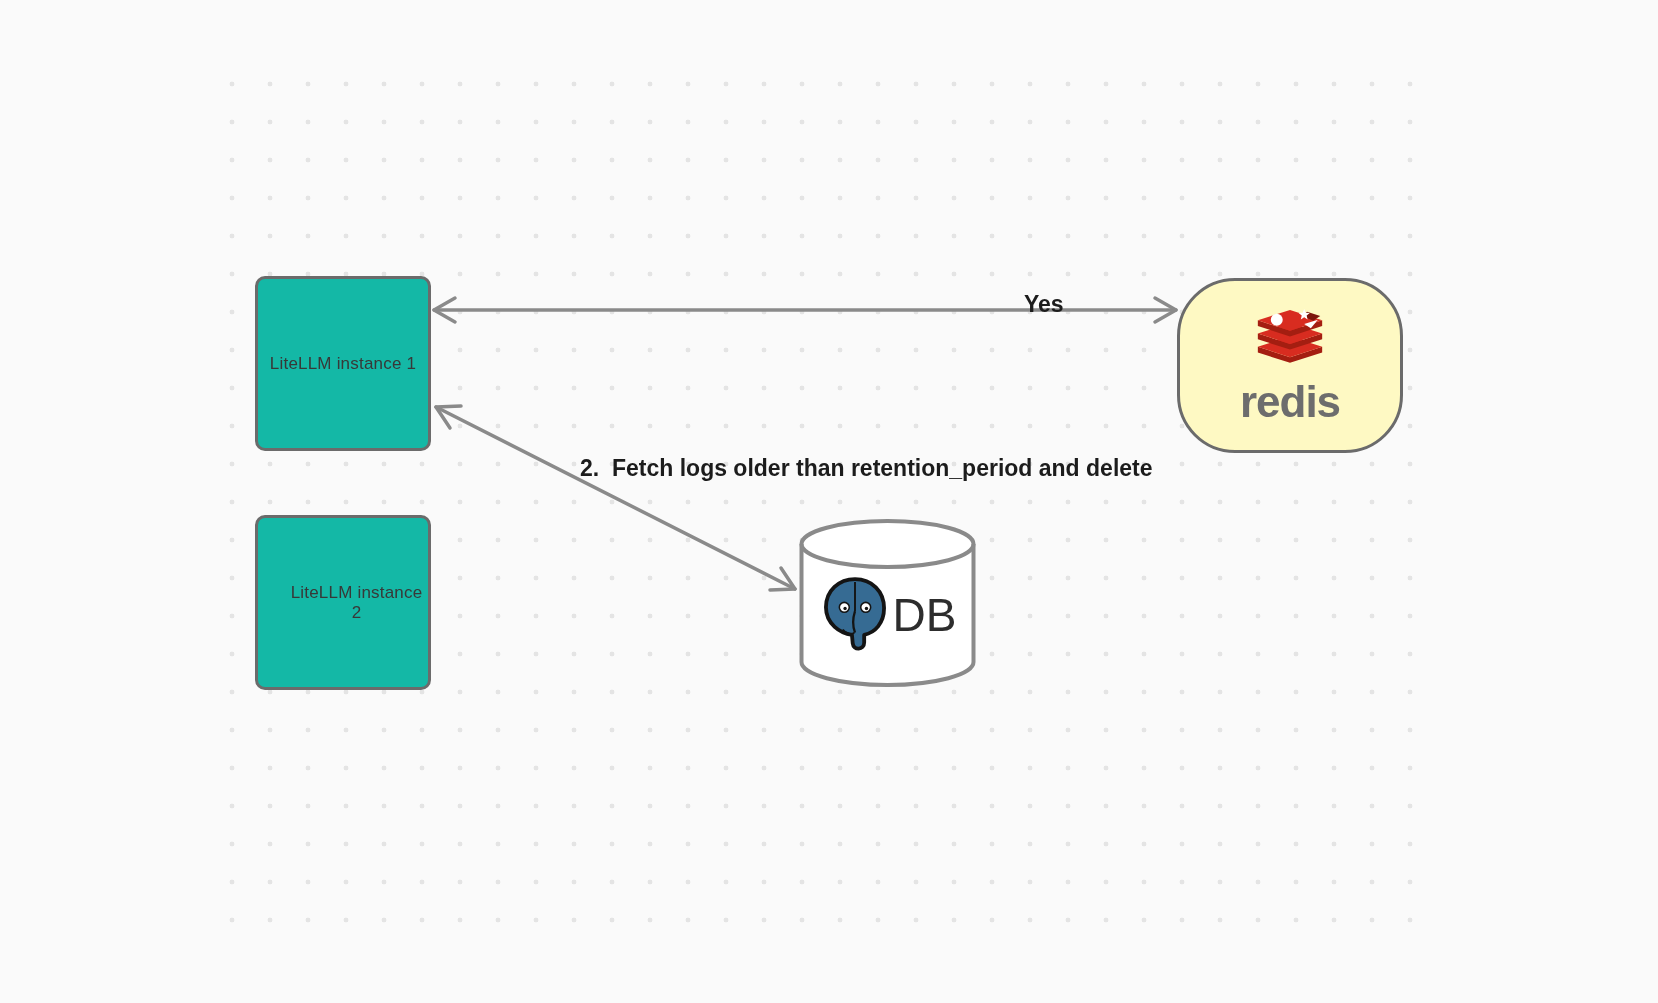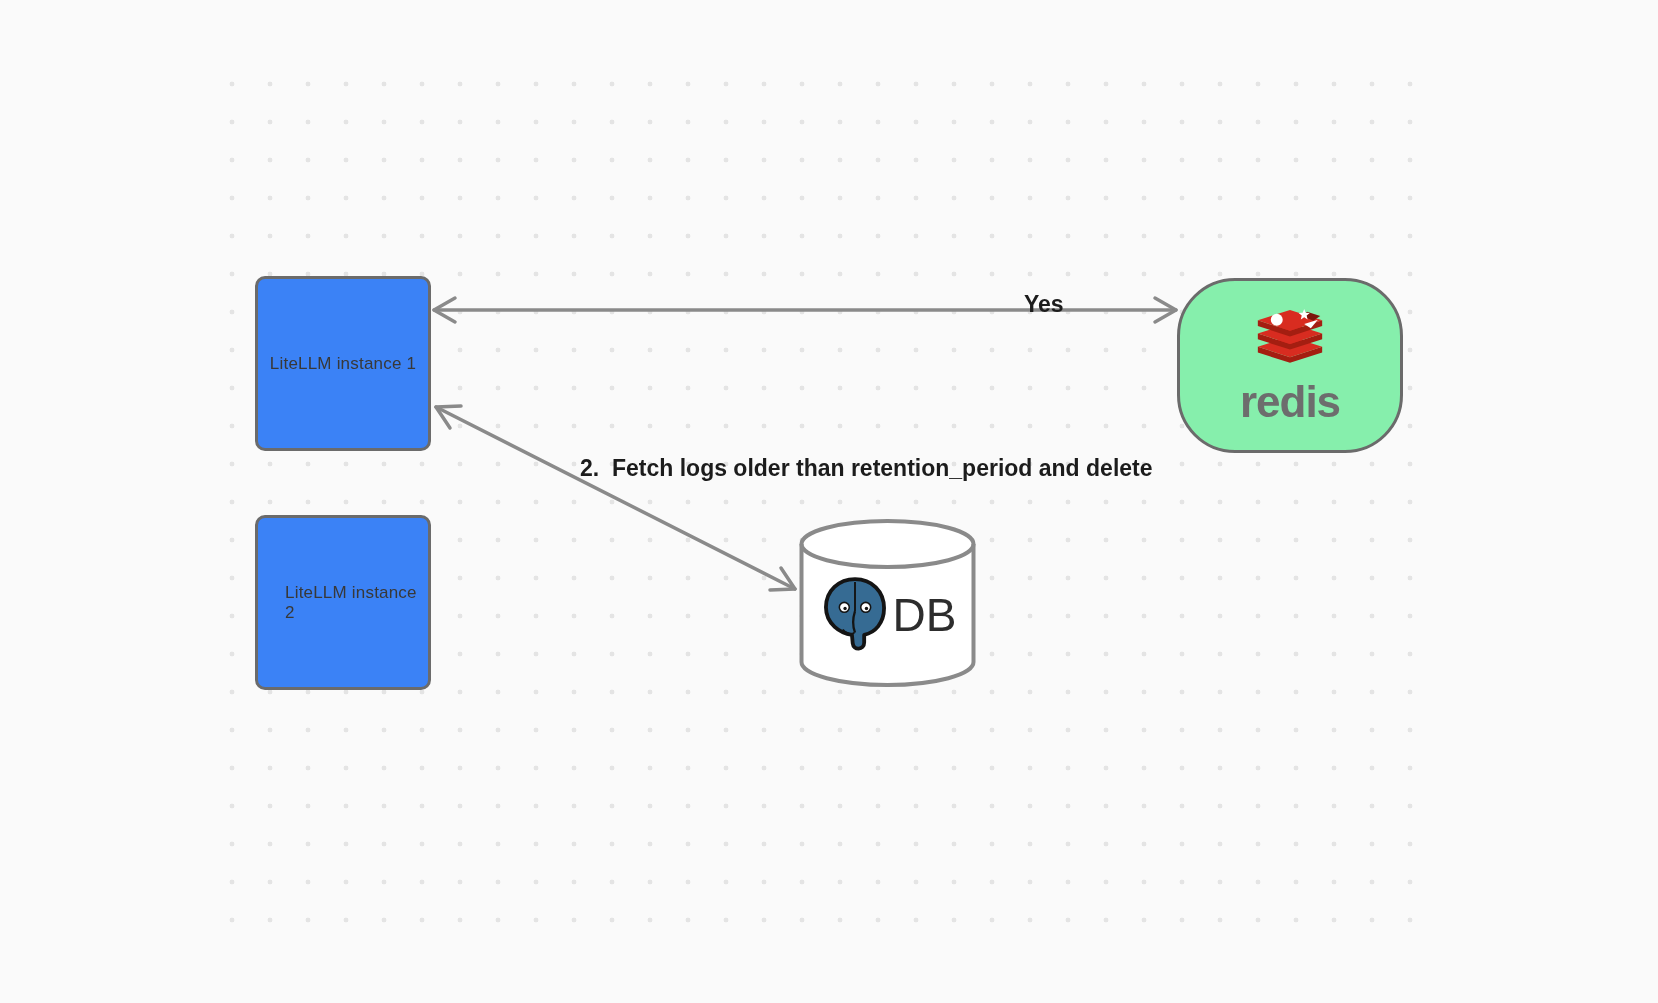--- a/index.html
+++ b/index.html
@@ -13,34 +13,35 @@
   .dot-grid{
     position:absolute;
     left:213px;top:65px;width:1216px;height:874px;
     background-image:radial-gradient(circle, #e4e4e4 2.4px, transparent 2.6px);
     background-size:38px 38px;
     background-position:0 0;
   }
   .node-box{
     position:absolute;
     width:176px;height:175px;
-    background:#3b82f6;
+    background:#14b8a6;
     border:3px solid #6b6b6b;
     border-radius:10px;
     display:flex;align-items:center;justify-content:center;
     box-sizing:border-box;
     z-index:3;
+    text-align:center;
   }
   .node-box .label{
     font-size:17px;color:#383838;letter-spacing:.2px;
   }
   .redis-node{
     position:absolute;
     left:1177px;top:278px;width:226px;height:175px;
-    background:#86efac;
+    background:#fef9c3;
     border:3px solid #6b6b6b;
     border-radius:58px;
     box-sizing:border-box;
     display:flex;flex-direction:column;align-items:center;justify-content:center;
     z-index:3;
   }
   .redis-wordmark{
     font-size:44px;font-weight:700;color:#6d6d6d;
     letter-spacing:-1px;line-height:1;margin-top:2px;
   }

